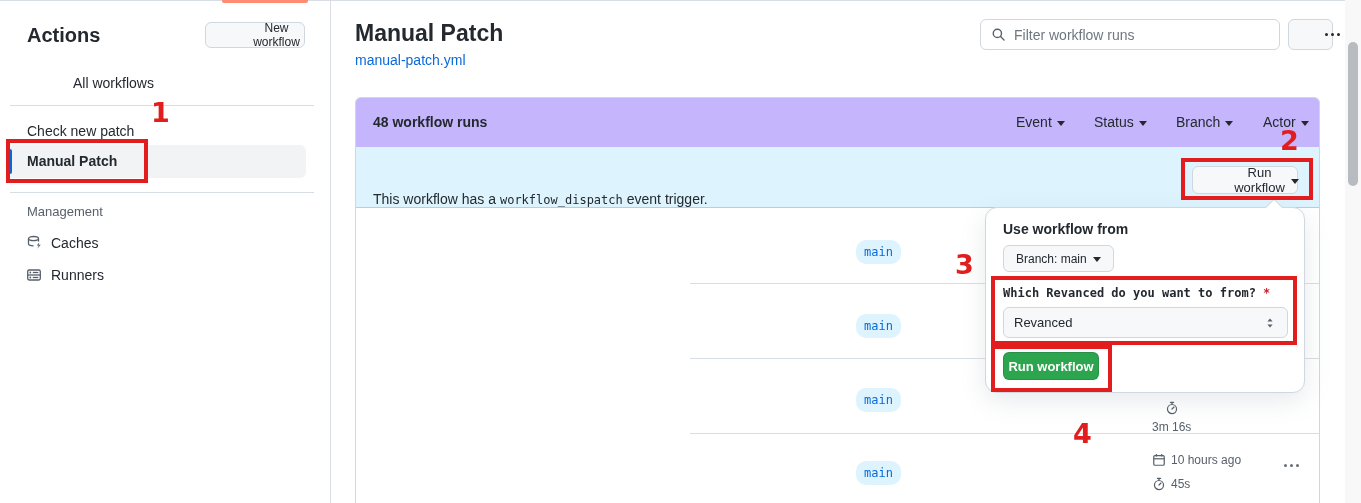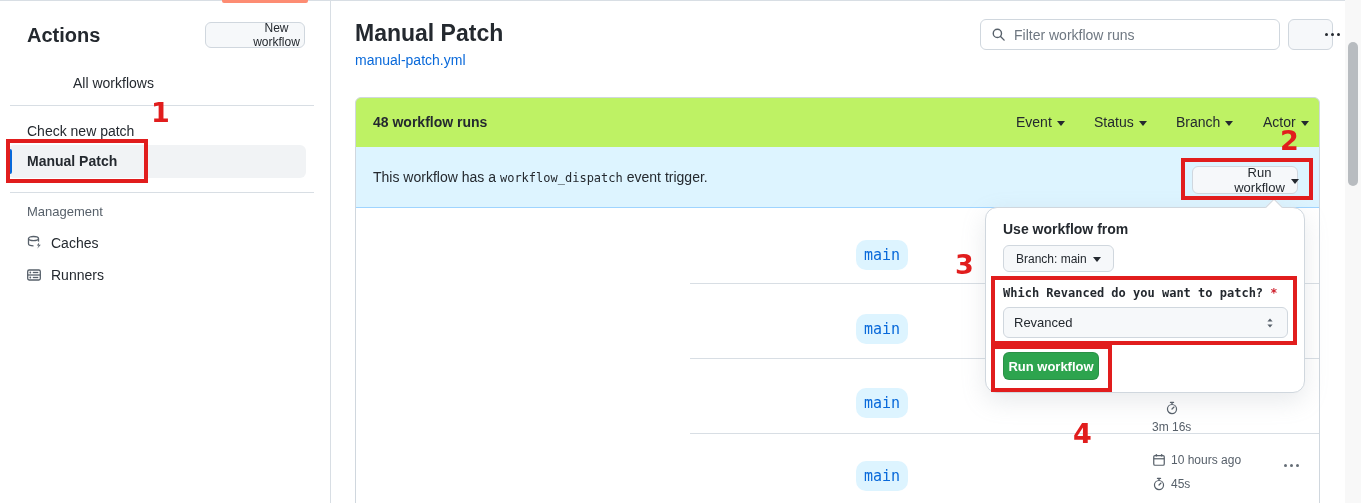--- a/index.html
+++ b/index.html
@@ -47,41 +47,41 @@
     font-family:inherit; color:#1d4ed8;
   }
   .filter-wrap input::placeholder { color:#6e7781; }
   .more-btn { left:1288px; top:19px; width:30px; height:31px; }
 
   .kebab { display:inline-flex; gap:3px; align-items:center; }
   .kebab i { width:3px; height:3px; border-radius:50%; background:currentColor; display:block; }
 
   
   .card-header {
-    left:355px; top:97px; width:965px; height:64px; background:#bef264;
+    left:355px; top:97px; width:965px; height:64px; background:#c4b5fd;
     border:1px solid #d0d7de; border-radius:6px 6px 0 0;
   }
   .card-side { width:1px; background:#d0d7de; top:147px; height:356px; }
   .runs-count { position:absolute; left:17px; top:0; line-height:48px; font-weight:700; font-size:14px; }
   .hdr-filter { position:absolute; top:0; line-height:48px; font-size:14px; color:#24292f; cursor:pointer; display:flex; align-items:center; gap:5px; }
   .caret { width:0; height:0; border-left:4px solid transparent; border-right:4px solid transparent; border-top:5px solid currentColor; display:inline-block; margin-top:2px; }
 
   .banner {
     left:356px; top:147px; width:963px; height:61px; background:var(--banner-blue,#ddf4ff);
     border-bottom:1px solid rgba(84,174,255,.45);
-    display:flex; align-items:center; padding-left:17px; font-size:14px;
+    display:flex; align-items:flex-end; padding-left:17px; font-size:14px;
   }
   .banner code { font-family:"DejaVu Sans Mono","Liberation Mono",monospace; font-size:12px; padding:0 4px; }
   .banner-run-btn { left:1192px; top:166px; width:106px; height:28px; font-size:13px; }
 
   .rowsep { height:1px; background:#d8dee4; }
   .branch-badge {
-    left:856px; height:30px; padding:0 8px; border-radius:10px;
+    left:856px; height:24px; padding:0 8px; border-radius:10px;
     background:var(--banner-blue,#ddf4ff); color:var(--link-blue,#0969da);
-    font-family:"DejaVu Sans Mono","Liberation Mono",monospace; font-size:15px;
+    font-family:"DejaVu Sans Mono","Liberation Mono",monospace; font-size:12px;
     display:inline-flex; align-items:center; cursor:pointer;
   }
   .meta { color:#57606a; font-size:12px; display:flex; align-items:center; gap:5px; }
   .row-kebab { left:1284px; top:464px; color:#656d76; cursor:pointer; }
 
   
   .popover {
     left:985px; top:207px; width:320px; height:186px; background:#fff;
     border:1px solid #d0d7de; border-radius:12px; z-index:5;
     box-shadow:0 8px 24px rgba(140,149,159,.2);
@@ -269,21 +269,21 @@
 <div class="abs popover"></div>
 <div class="abs popover-caret"></div>
 
 <div class="abs pop-title">Use workflow from</div>
 <button class="abs btn branch-btn">
   <span>Branch: main</span>
     <span class="caret"></span>
 </button>
 
 <div class="abs pop-label">
-  <span>Which Revanced do you want to patch?</span> <span class="req">*</span>
+  <span>Which Revanced do you want to from?</span> <span class="req">*</span>
 </div>
 
 <div class="abs pop-select">
   <span>Revanced</span>
   <svg width="14" height="14" viewBox="0 0 16 16">
     <path d="M8 2.8l3 3.6H5z" fill="#57606a"></path>
     <path d="M8 13.2l-3-3.6h6z" fill="#57606a"></path>
   </svg>
 </div>
 

